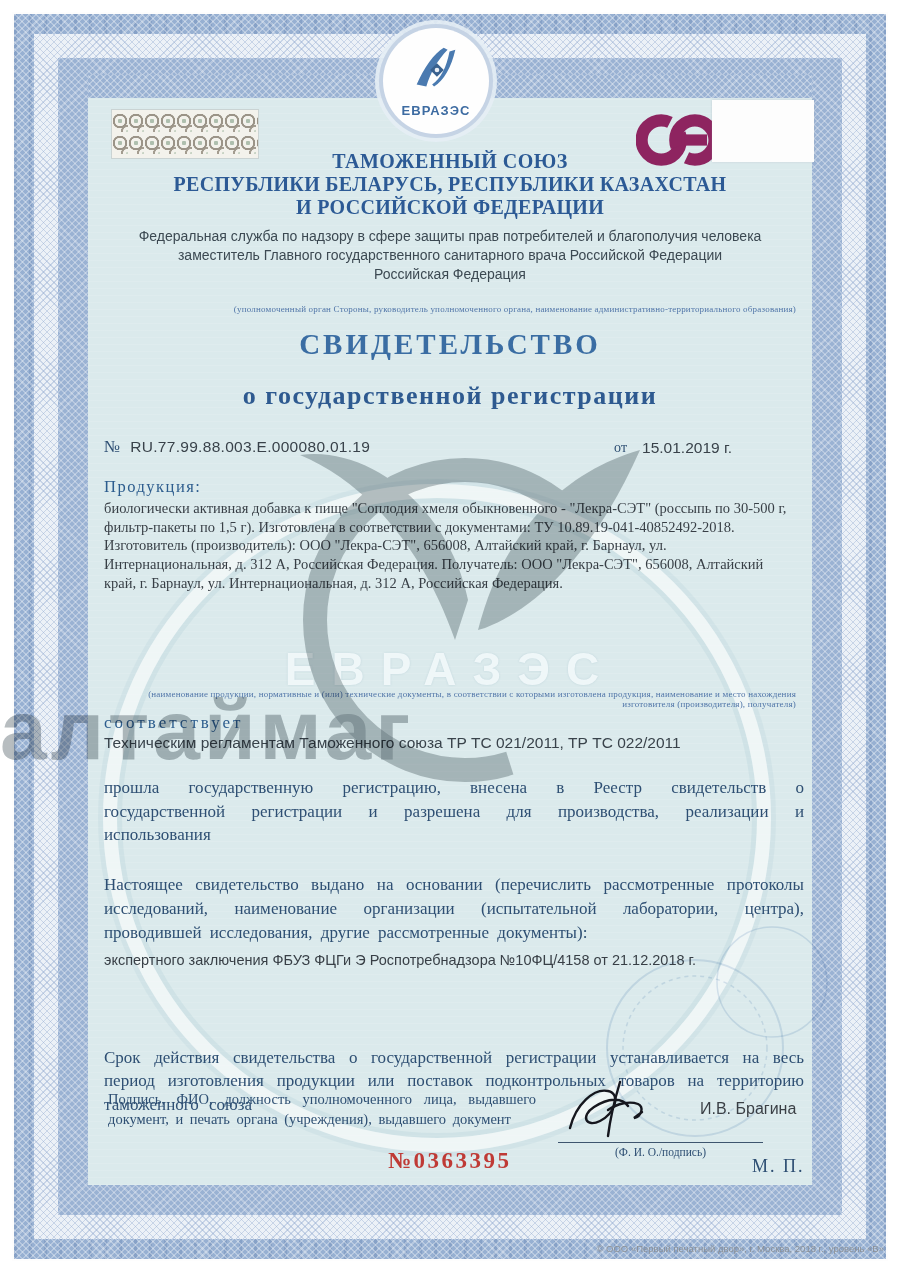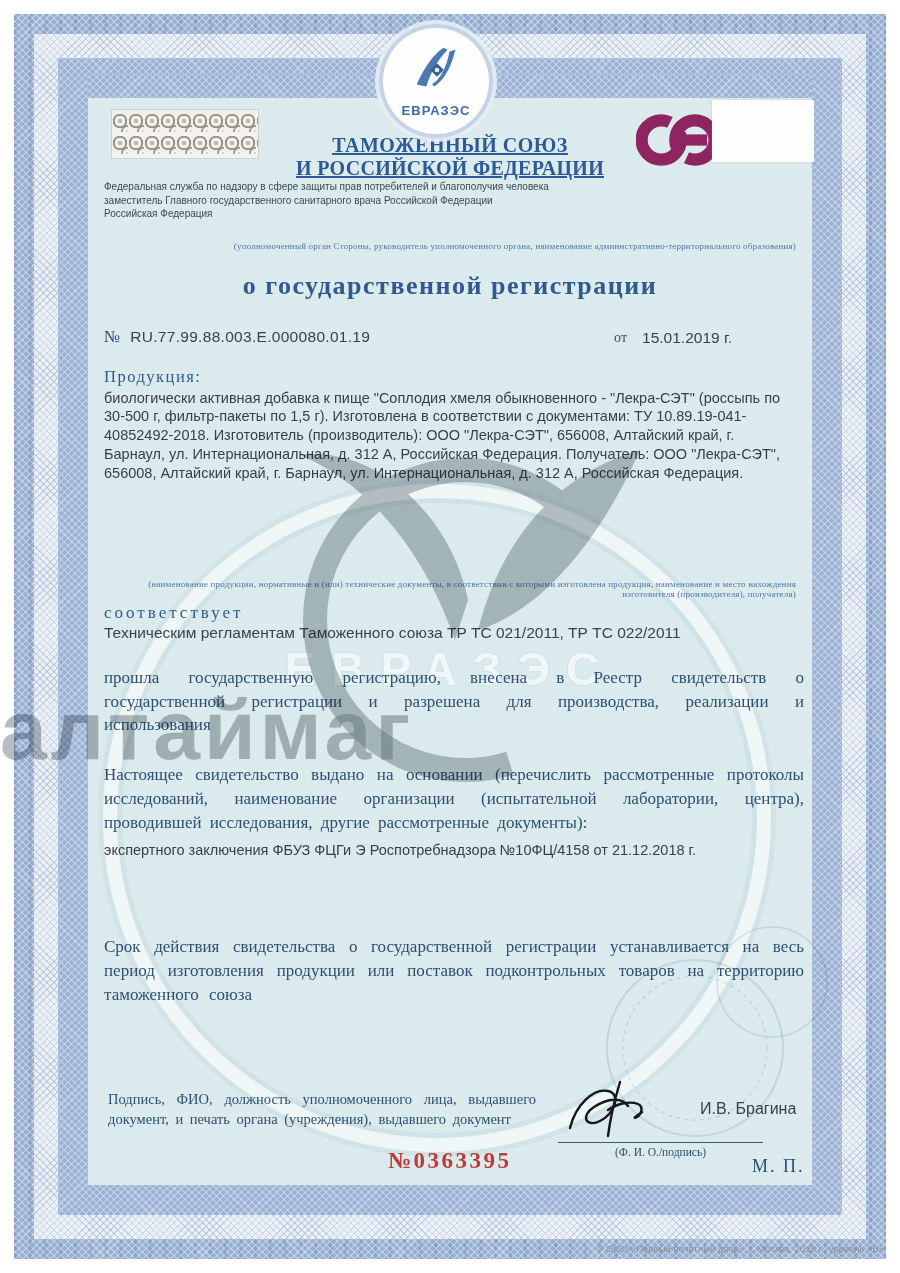--- a/index.html
+++ b/index.html
@@ -29,36 +29,36 @@
         repeating-linear-gradient(-45deg, rgba(255,255,255,.3) 0 1.5px, transparent 1.5px 5px);}
   
   .wm-under{position:absolute;inset:0;z-index:0;pointer-events:none;}
   .wm-ring{position:absolute;left:15px;top:410px;width:640px;height:640px;border-radius:50%;
       border:14px solid rgba(255,255,255,.55);box-shadow:inset 0 0 0 5px rgba(165,200,210,.22), 0 0 0 5px rgba(165,200,210,.18);}
   .wm-seal-text{position:absolute;left:0;right:0;top:568px;text-align:center;
       font-family:"Liberation Sans",sans-serif;font-weight:bold;font-size:46px;letter-spacing:16px;
       color:rgba(243,250,251,.92);text-shadow:0 0 2px rgba(150,185,198,.45);}
   
   .content{position:relative;z-index:1;padding:0 16px;}
-  .hdr{margin-top:60px;text-align:center;color:#2c5a95;font-weight:bold;text-decoration:underline;}
+  .hdr{margin-top:76px;text-align:center;color:#2c5a95;font-weight:bold;}
   .hdr .l1{font-size:20px;letter-spacing:.5px;}
   .hdr .l2,.hdr .l3{font-size:20px;letter-spacing:.3px;}
-  .agency{text-align:left;font-family:"Liberation Sans",sans-serif;
-      color:#3c4952;font-size:10px;line-height:1.35;}
+  .agency{margin-top:8px;text-align:center;font-family:"Liberation Sans",sans-serif;
+      color:#3c4952;font-size:14px;line-height:1.35;}
   .fineprint{margin-top:20px;text-align:right;font-size:9px;color:#5075a8;letter-spacing:.2px;}
   .title-main{margin-top:14px;text-align:center;font-size:29px;font-weight:bold;color:#3a6da3;letter-spacing:3px;}
   .title-sub{margin-top:20px;text-align:center;font-size:26px;font-weight:bold;color:#2e5a90;letter-spacing:1.5px;}
   .reg-row{margin-top:26px;display:flex;align-items:baseline;font-family:"Liberation Sans",sans-serif;}
   .reg-row .no{font-family:"Liberation Serif",serif;font-size:17px;color:#2e4f73;margin-right:10px;}
   .reg-row .num{font-size:15.5px;color:#39424a;letter-spacing:.3px;}
   .reg-row .right{margin-left:auto;margin-right:64px;display:flex;align-items:center;gap:15px;}
   .reg-row .ot{font-family:"Liberation Serif",serif;font-size:14px;color:#2e4f73;}
   .reg-row .date{font-size:15.5px;color:#39424a;}
   .prod-label{margin-top:20px;font-size:16.5px;color:#2d5d8e;letter-spacing:1.5px;}
-  .prod-text{margin-top:2px;font-family:Liberation Sans, sans-serif;font-size:14.5px;color:#383f46;
+  .prod-text{margin-top:2px;font-family:Liberation Serif, serif;font-size:14.5px;color:#383f46;
       line-height:1.3;width:694px;}
   .fineprint2{margin-top:96px;}
   .comp-label{margin-top:4px;font-size:17px;color:#2d5d8e;letter-spacing:3px;}
   .comp-text{margin-top:1px;font-family:"Liberation Sans",sans-serif;font-size:15.5px;color:#39434b;}
   .para{font-size:17px;color:#2e4f73;text-align:justify;line-height:1.4;}
   .para.registered{margin-top:24px;word-spacing:7px;width:700px;}
   .sans-line{font-family:"Liberation Sans",sans-serif;font-size:15px;color:#383f46;line-height:1.3;width:680px;}
   .para.basis{margin-top:26px;word-spacing:4px;width:700px;}
   .expert{margin-top:6px;font-size:14.5px;}
   .para.validity{margin-top:76px;word-spacing:6px;width:700px;}
@@ -115,29 +115,31 @@
     <div class="top-ribbon"></div>
 
     <div class="wm-under">
       <div class="wm-ring"></div>
       <div class="wm-seal-text">ЕВРАЗЭС</div>
     </div>
 
     <div class="content">
       <div class="hdr">
         <div class="l1">ТАМОЖЕННЫЙ СОЮЗ</div>
+        <div class="l2">РЕСПУБЛИКИ БЕЛАРУСЬ, РЕСПУБЛИКИ КАЗАХСТАН</div>
         <div class="l3">И РОССИЙСКОЙ ФЕДЕРАЦИИ</div>
       </div>
       <div class="agency">
         <div>Федеральная служба по надзору в сфере защиты прав потребителей и благополучия человека</div>
         <div>заместитель Главного государственного санитарного врача Российской Федерации</div>
         <div>Российская Федерация</div>
       </div>
       <div class="fineprint">(уполномоченный орган Стороны, руководитель уполномоченного органа, наименование административно-территориального образования)</div>
 
+      <div class="title-main">СВИДЕТЕЛЬСТВО</div>
       <div class="title-sub">о государственной регистрации</div>
 
       <div class="reg-row">
         <span class="no">№</span>
         <span class="num">RU.77.99.88.003.Е.000080.01.19</span>
         <span class="right">
           <span class="ot">от</span>
           <span class="date">15.01.2019 г.</span>
         </span>
       </div>

